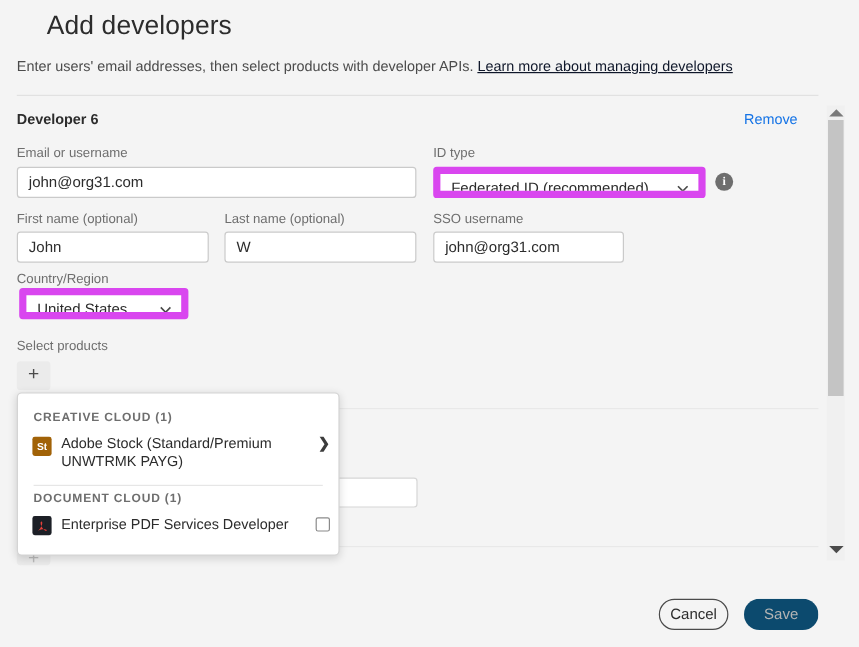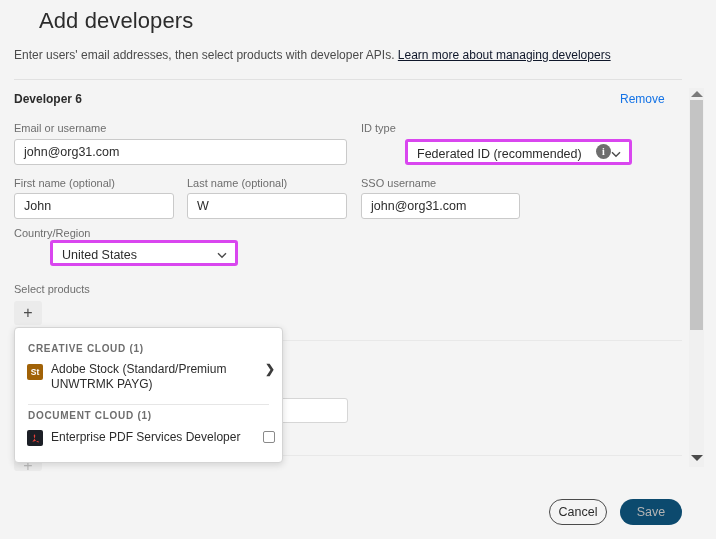--- a/index.html
+++ b/index.html
@@ -89,30 +89,29 @@
     padding: 0 9px;
     line-height: 24px;
     height: 26px;
     overflow: hidden;
     white-space: nowrap;
   }
   .selbox {
     position: absolute;
     box-sizing: border-box;
     background: #ffffff;
-    border: 3px solid #d946ef;
+    border: 6px solid #d946ef;
     border-radius: 3px;
     font-size: 12.5px;
     color: #2c2c2c;
     padding: 0 9px;
     line-height: 24px;
     height: 26px;
     overflow: hidden;
     white-space: nowrap;
-    margin-left: 44px;
   }
   .chev {
     position: absolute;
     right: 9px;
     top: 9px;
     width: 9px;
     height: 6px;
   }
   .chev svg { display:block; }
 
@@ -334,21 +333,21 @@
   <div class="fld-label" style="left:14px; top:177px;">First name (optional)</div>
   <div class="txtbox" style="left:14px; top:193px; width:160px;">John</div>
 
   <div class="fld-label" style="left:187px; top:177px;">Last name (optional)</div>
   <div class="txtbox" style="left:187px; top:193px; width:160px;">W</div>
 
   <div class="fld-label" style="left:361px; top:177px;">SSO username</div>
   <div class="txtbox" style="left:361px; top:193px; width:159px;">john@org31.com</div>
 
   <div class="fld-label" style="left:14px; top:227px;">Country/Region</div>
-  <div class="selbox" style="left:6px; top:240px; width:188px;">
+  <div class="selbox" style="left:16px; top:240px; width:141px;">
     <span>United States</span>
     <span class="chev">
       <svg viewBox="0 0 10 7" width="10" height="7">
           <path d="M1 1.2 L5 5.2 L9 1.2" fill="none" stroke="#4b4b4b" stroke-width="1.4"></path>
         </svg>
     </span>
   </div>
 
   <div class="fld-label" style="left:14px; top:283px;">Select products</div>
   <div class="plus-btn" style="left:14px; top:301px;">+</div>

